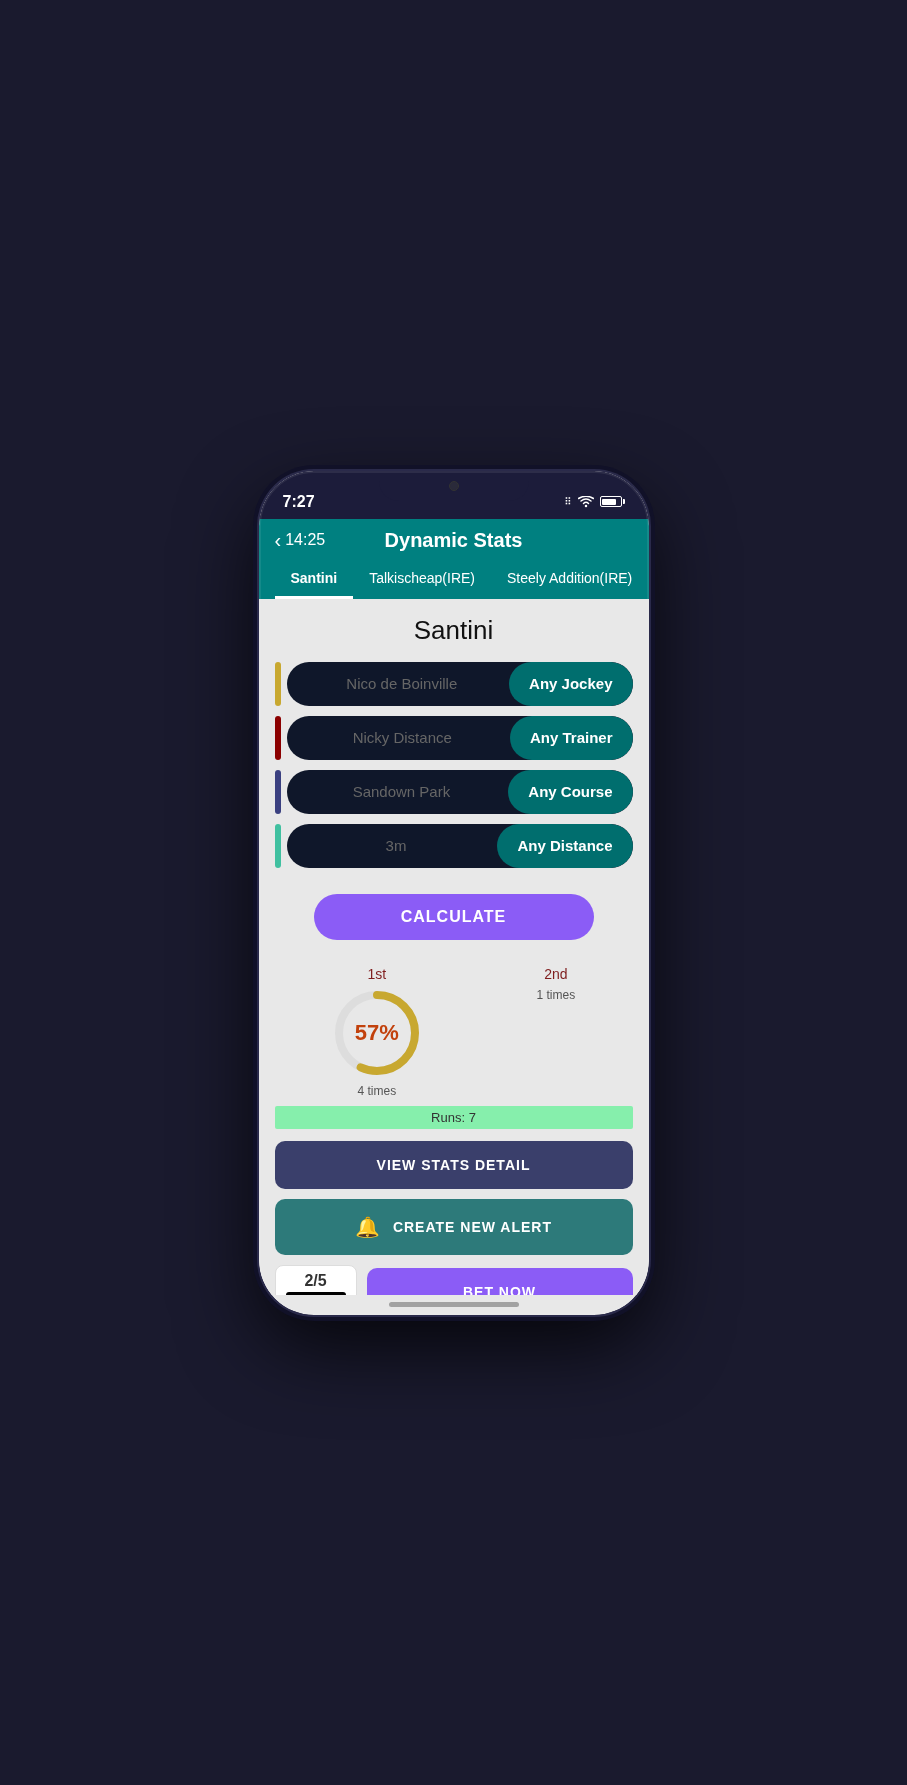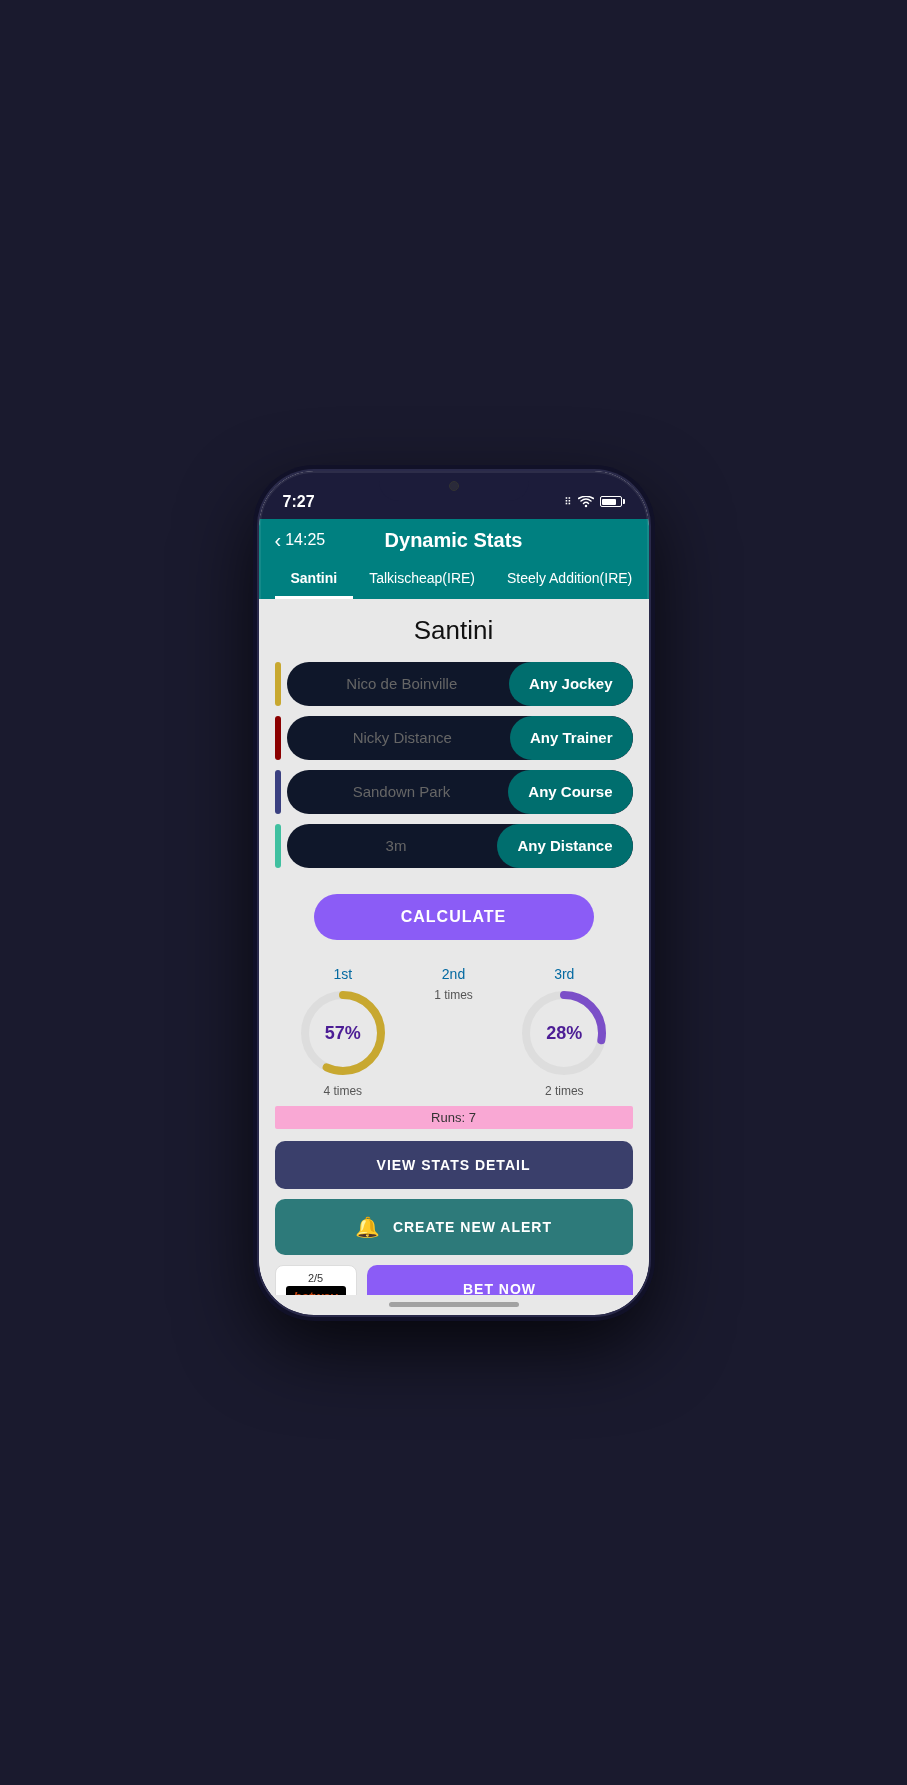--- a/index.html
+++ b/index.html
@@ -244,47 +244,47 @@
       margin: 8px 0;
     }
     .stat-item {
       display: flex;
       flex-direction: column;
       align-items: center;
       gap: 6px;
     }
     .stat-label {
       font-size: 14px;
-      color: #0369a1;
+      color: #7f1d1d;
       font-weight: 400;
     }
     .circle-container {
       position: relative;
       width: 90px;
       height: 90px;
     }
     .circle-container svg {
       position: absolute;
       top: 0; left: 0;
       transform: rotate(-90deg);
     }
     .circle-text {
       position: absolute;
       top: 50%; left: 50%;
       transform: translate(-50%, -50%);
-      font-size: 18px;
-      font-weight: 600;
-      color: #4c1d95;
+      font-size: 22px;
+      font-weight: 600;
+      color: #c2410c;
     }
     .stat-times {
       font-size: 12px;
       color: #555;
     }
     .runs-bar {
-      background: #f9a8d4;
+      background: #86efac;
       border-radius: 2px;
       padding: 4px 8px;
       text-align: center;
       font-size: 13px;
       color: #333;
       margin: 4px 0 12px;
     }
 
     
     .action-btn {
@@ -323,23 +323,23 @@
     }
     .betway-box {
       background: white;
       border-radius: 8px;
       padding: 6px 10px;
       min-width: 80px;
       text-align: center;
       border: 1px solid #ddd;
     }
     .betway-odds {
-      font-size: 11px;
+      font-size: 16px;
       color: #333;
-      font-weight: 400;
+      font-weight: 700;
     }
     .betway-logo {
       background: #000;
       color: #c2410c;
       font-size: 13px;
       font-weight: 800;
       padding: 3px 8px;
       border-radius: 3px;
       margin-top: 2px;
       font-style: italic;
@@ -463,31 +463,20 @@
       <circle cx="45" cy="45" r="38" fill="none" stroke="#c8a830" stroke-width="8" stroke-dasharray="238.76104167282426" stroke-dashoffset="102.66724791931443" stroke-linecap="round"></circle>
     </svg>
   <div class="circle-text">57%</div>
             </div>
             <div class="stat-times">4 times</div>
           </div>
           <div class="stat-item">
             <div class="stat-label">2nd</div>
             <div class="stat-times">1 times</div>
           </div>
-          <div class="stat-item">
-            <div class="stat-label">3rd</div>
-            <div class="circle-container">
-    <svg width="90" height="90" viewBox="0 0 90 90">
-      <circle cx="45" cy="45" r="38" fill="none" stroke="#ddd" stroke-width="8"></circle>
-      <circle cx="45" cy="45" r="38" fill="none" stroke="#7b4fc8" stroke-width="8" stroke-dasharray="238.76104167282426" stroke-dashoffset="171.90795000443347" stroke-linecap="round"></circle>
-    </svg>
-  <div class="circle-text">28%</div>
-            </div>
-            <div class="stat-times">2 times</div>
-          </div>
         </div>
 
       <div class="runs-bar">Runs: 7</div>
 
       <div class="action-btn view-stats-btn">VIEW STATS DETAIL</div>
 
       <div class="action-btn create-alert-btn">
         <span class="bell-icon">🔔</span>
         <span>CREATE NEW ALERT</span>
       </div>

